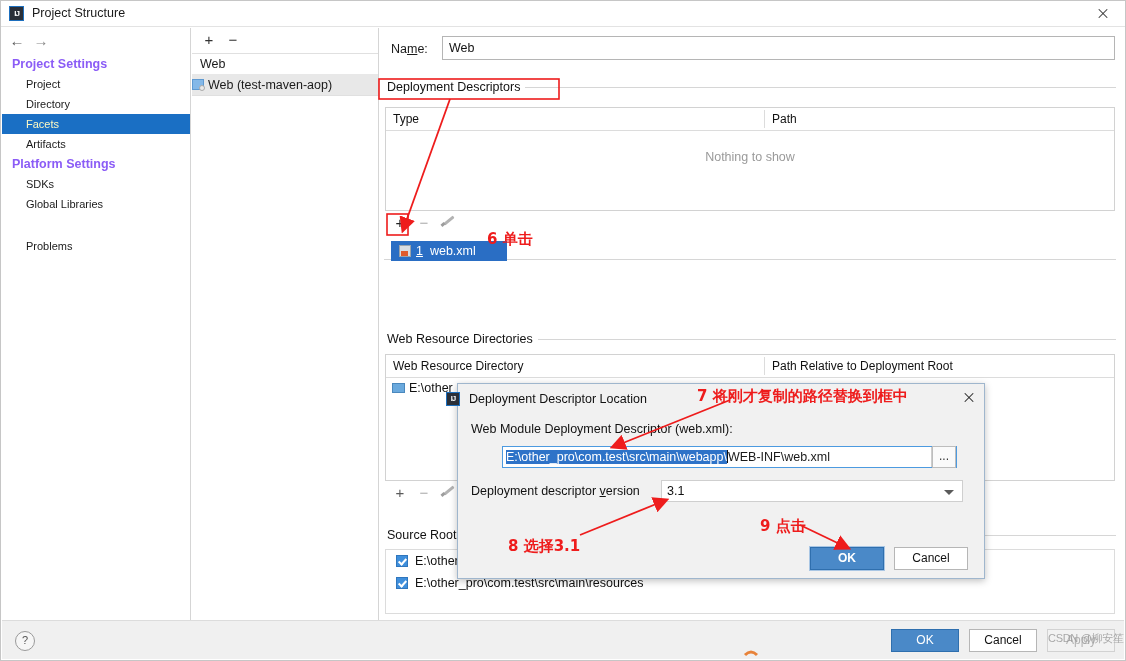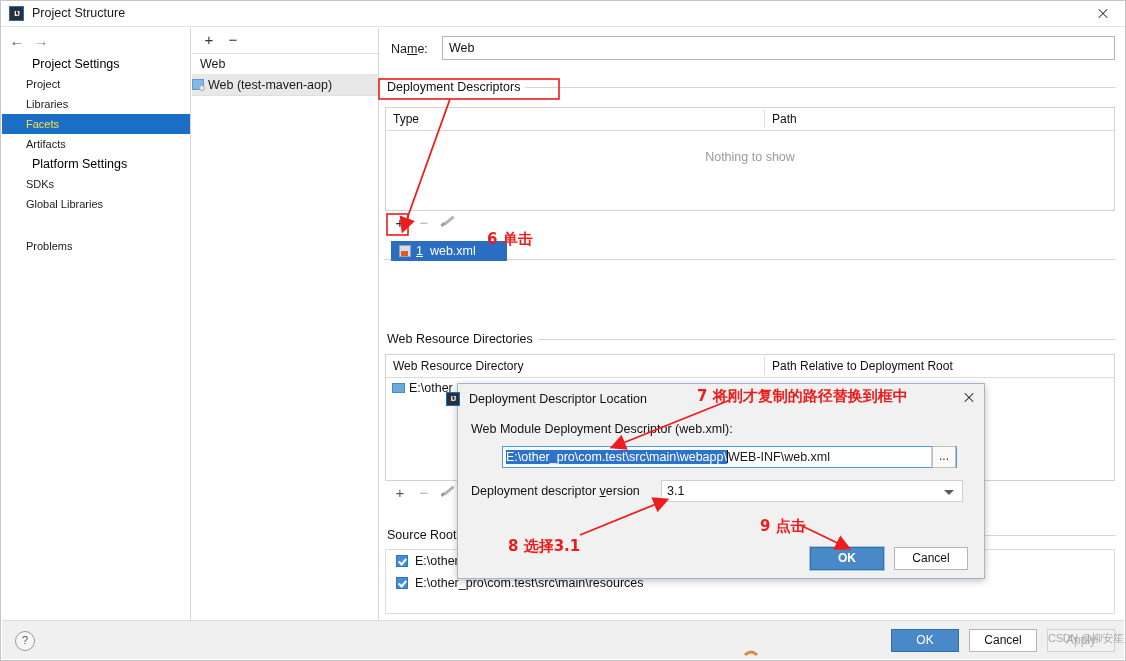--- a/index.html
+++ b/index.html
@@ -28,23 +28,23 @@
   .tb-close:after{transform:rotate(-45deg);}
 
   
   .sidebar{position:absolute;left:1px;top:27px;width:189px;bottom:40px;background:#fff;
            border-right:1px solid #d5d5d5;box-sizing:border-box;}
   .navarrows{height:26px;position:relative;}
   .arrow{position:absolute;top:4px;width:18px;height:18px;color:#5a5a5a;font-size:15px;
          text-align:center;line-height:18px;}
   .arrow.back{left:6px;}
   .arrow.fwd{left:30px;color:#8a8a8a;}
-  .sec-head{font-weight:normal;font-size:12.5px;padding:3px 0 3px 10px;color:#000000;margin-left:20px;}
+  .sec-head{font-weight:bold;font-size:12.5px;padding:3px 0 3px 10px;color:#8b5cf6;}
   .nav-item{font-size:11px;padding:4px 0 4px 24px;color:#1a1a1a;cursor:default;}
-  .nav-item.sel{background:#1a6fc4;color:#fde047;}
+  .nav-item.sel{background:#1a6fc4;color:#fef9c3;}
   .nav-sep{height:22px;}
 
   
   .facetcol{position:absolute;left:191px;top:27px;width:187px;bottom:40px;background:#fff;
             border-right:1px solid #d5d5d5;box-sizing:border-box;}
   .facet-toolbar{height:25px;position:relative;border-bottom:0;}
   .fb{position:absolute;top:3px;width:18px;height:18px;text-align:center;line-height:17px;
       font-size:15px;color:#333;}
   .fb.plus{left:8px;}
   .fb.minus{left:32px;}
@@ -177,21 +177,21 @@
     <div class="tb-close"></div>
   </div>
 
   <div class="sidebar">
     <div class="navarrows">
       <div class="arrow back">←</div>
       <div class="arrow fwd">→</div>
     </div>
     <div class="sec-head">Project Settings</div>
     <div class="nav-item">Project</div>
-    <div class="nav-item">Libraries</div>
+    <div class="nav-item">Directory</div>
     <div class="nav-item sel">Facets</div>
     <div class="nav-item">Artifacts</div>
     <div class="sec-head">Platform Settings</div>
     <div class="nav-item">SDKs</div>
     <div class="nav-item">Global Libraries</div>
     <div class="nav-sep"></div>
     <div class="nav-item">Problems</div>
   </div>
 
   <div class="facetcol">

